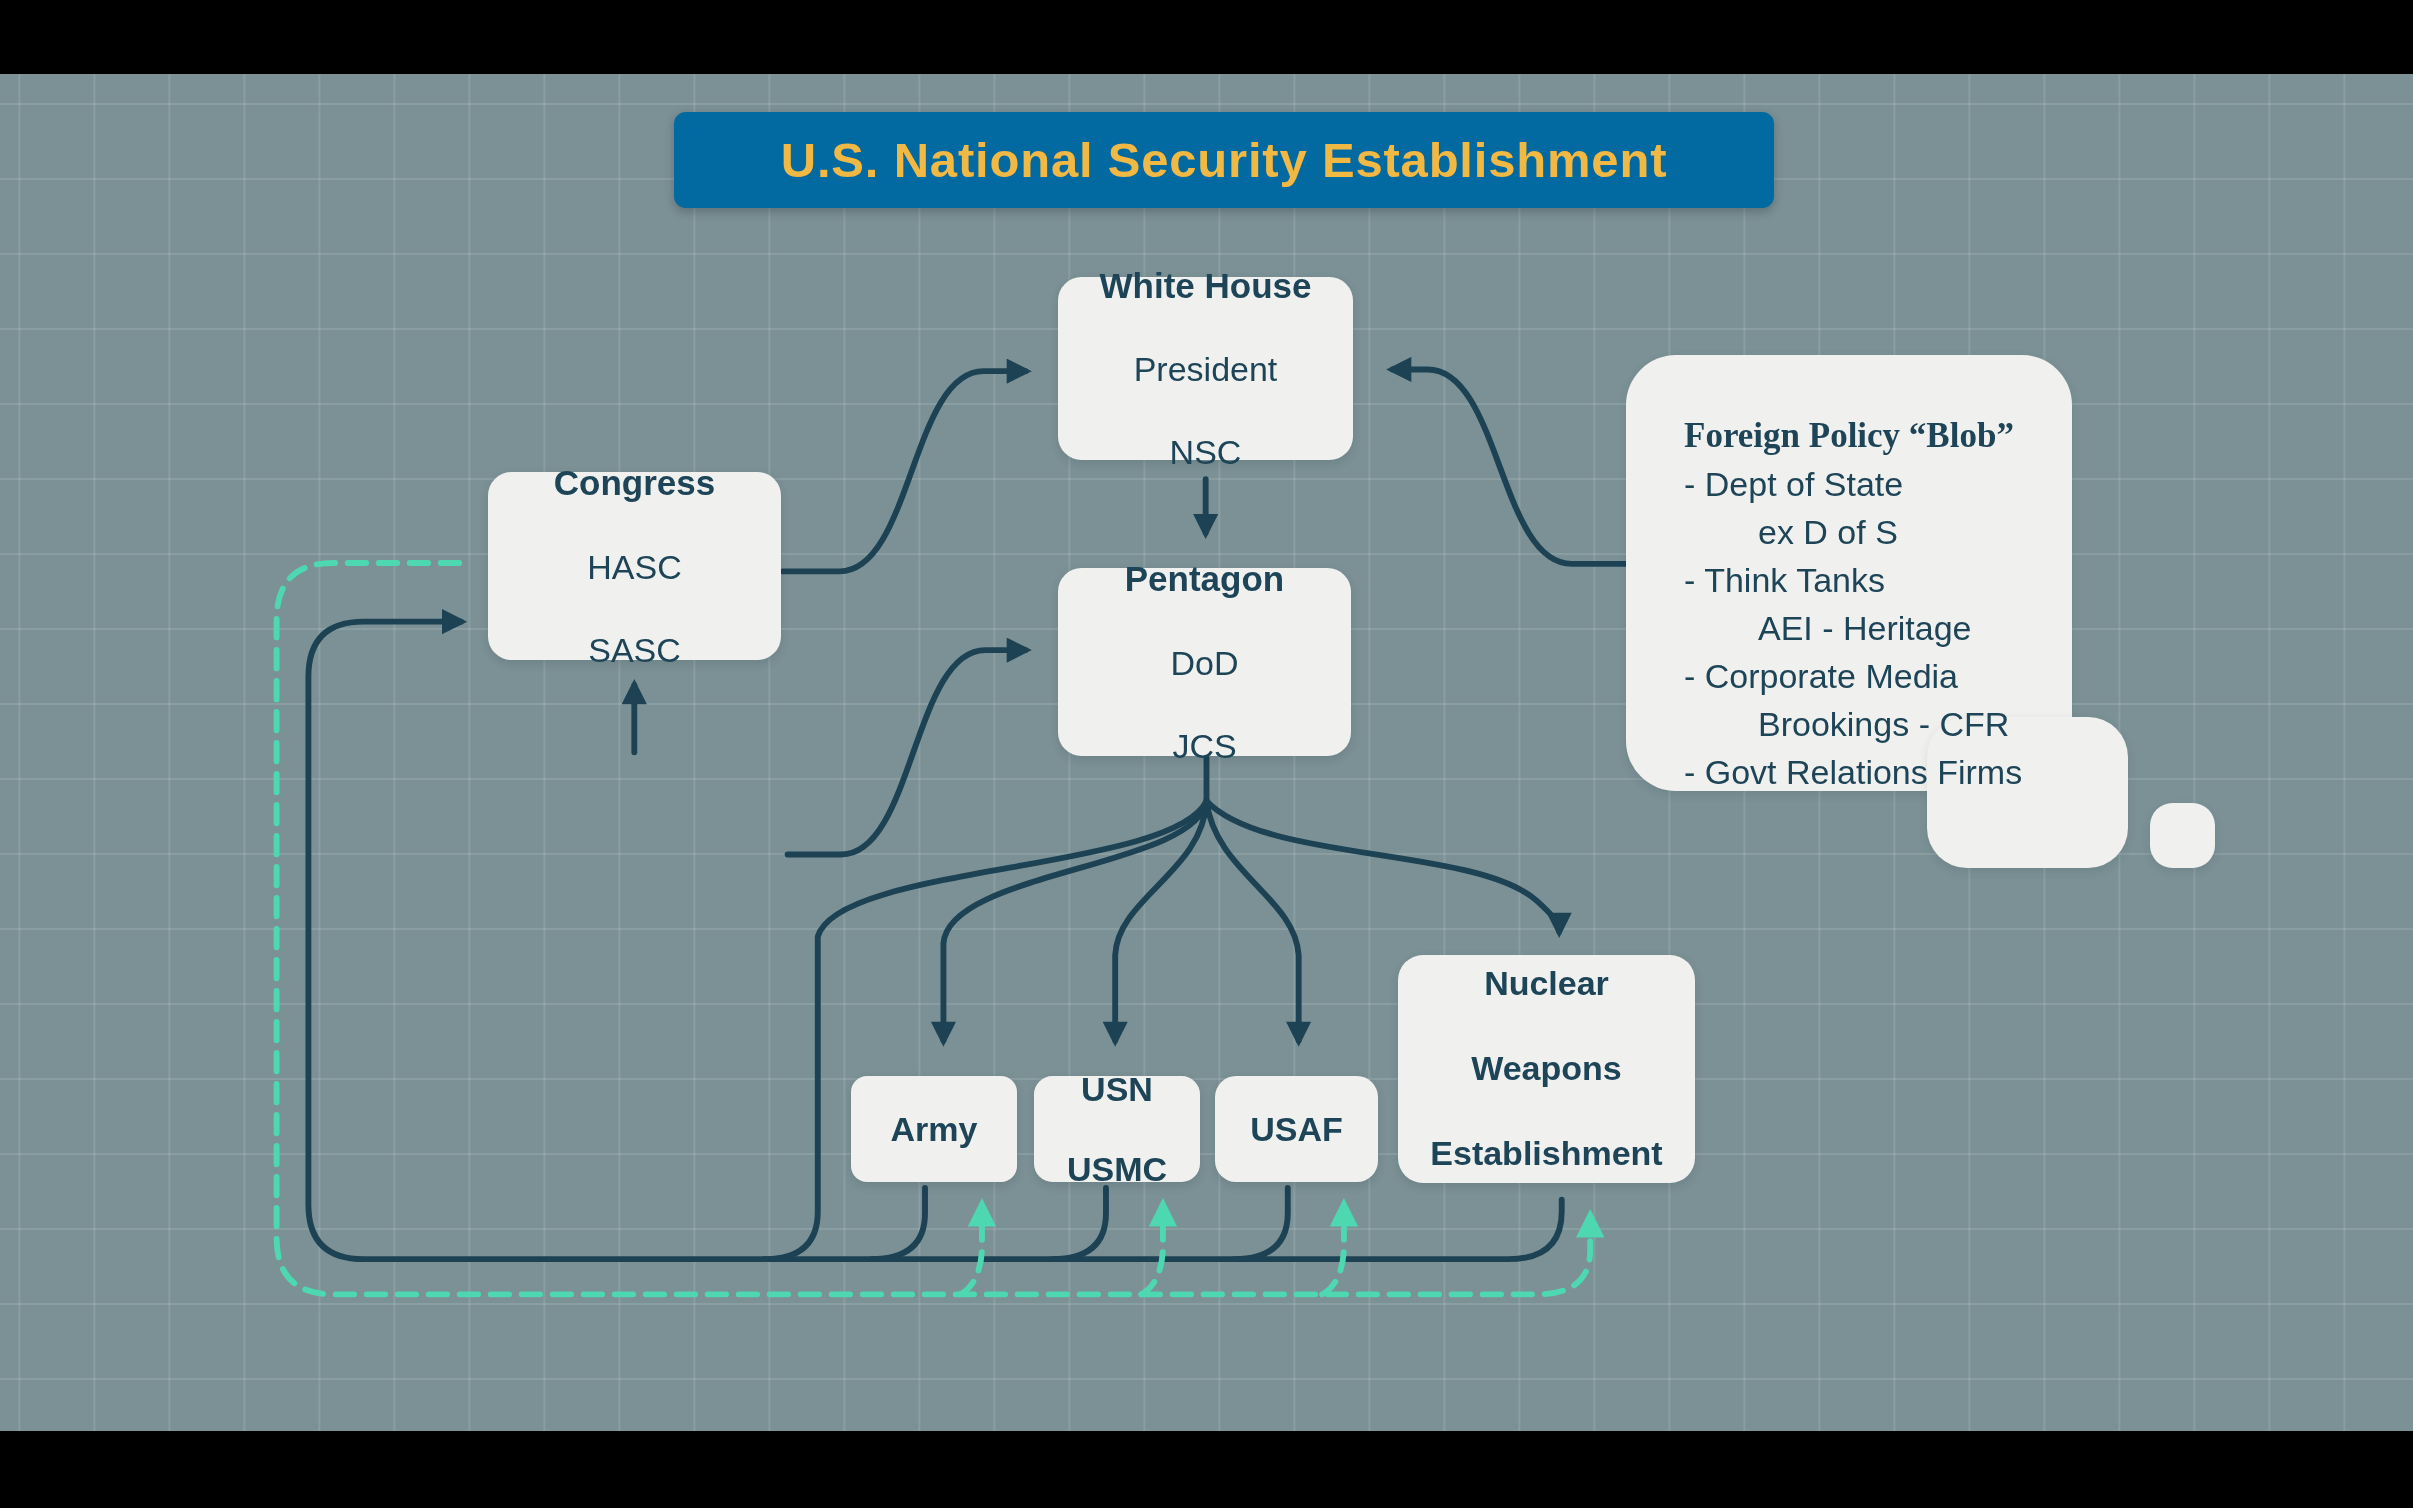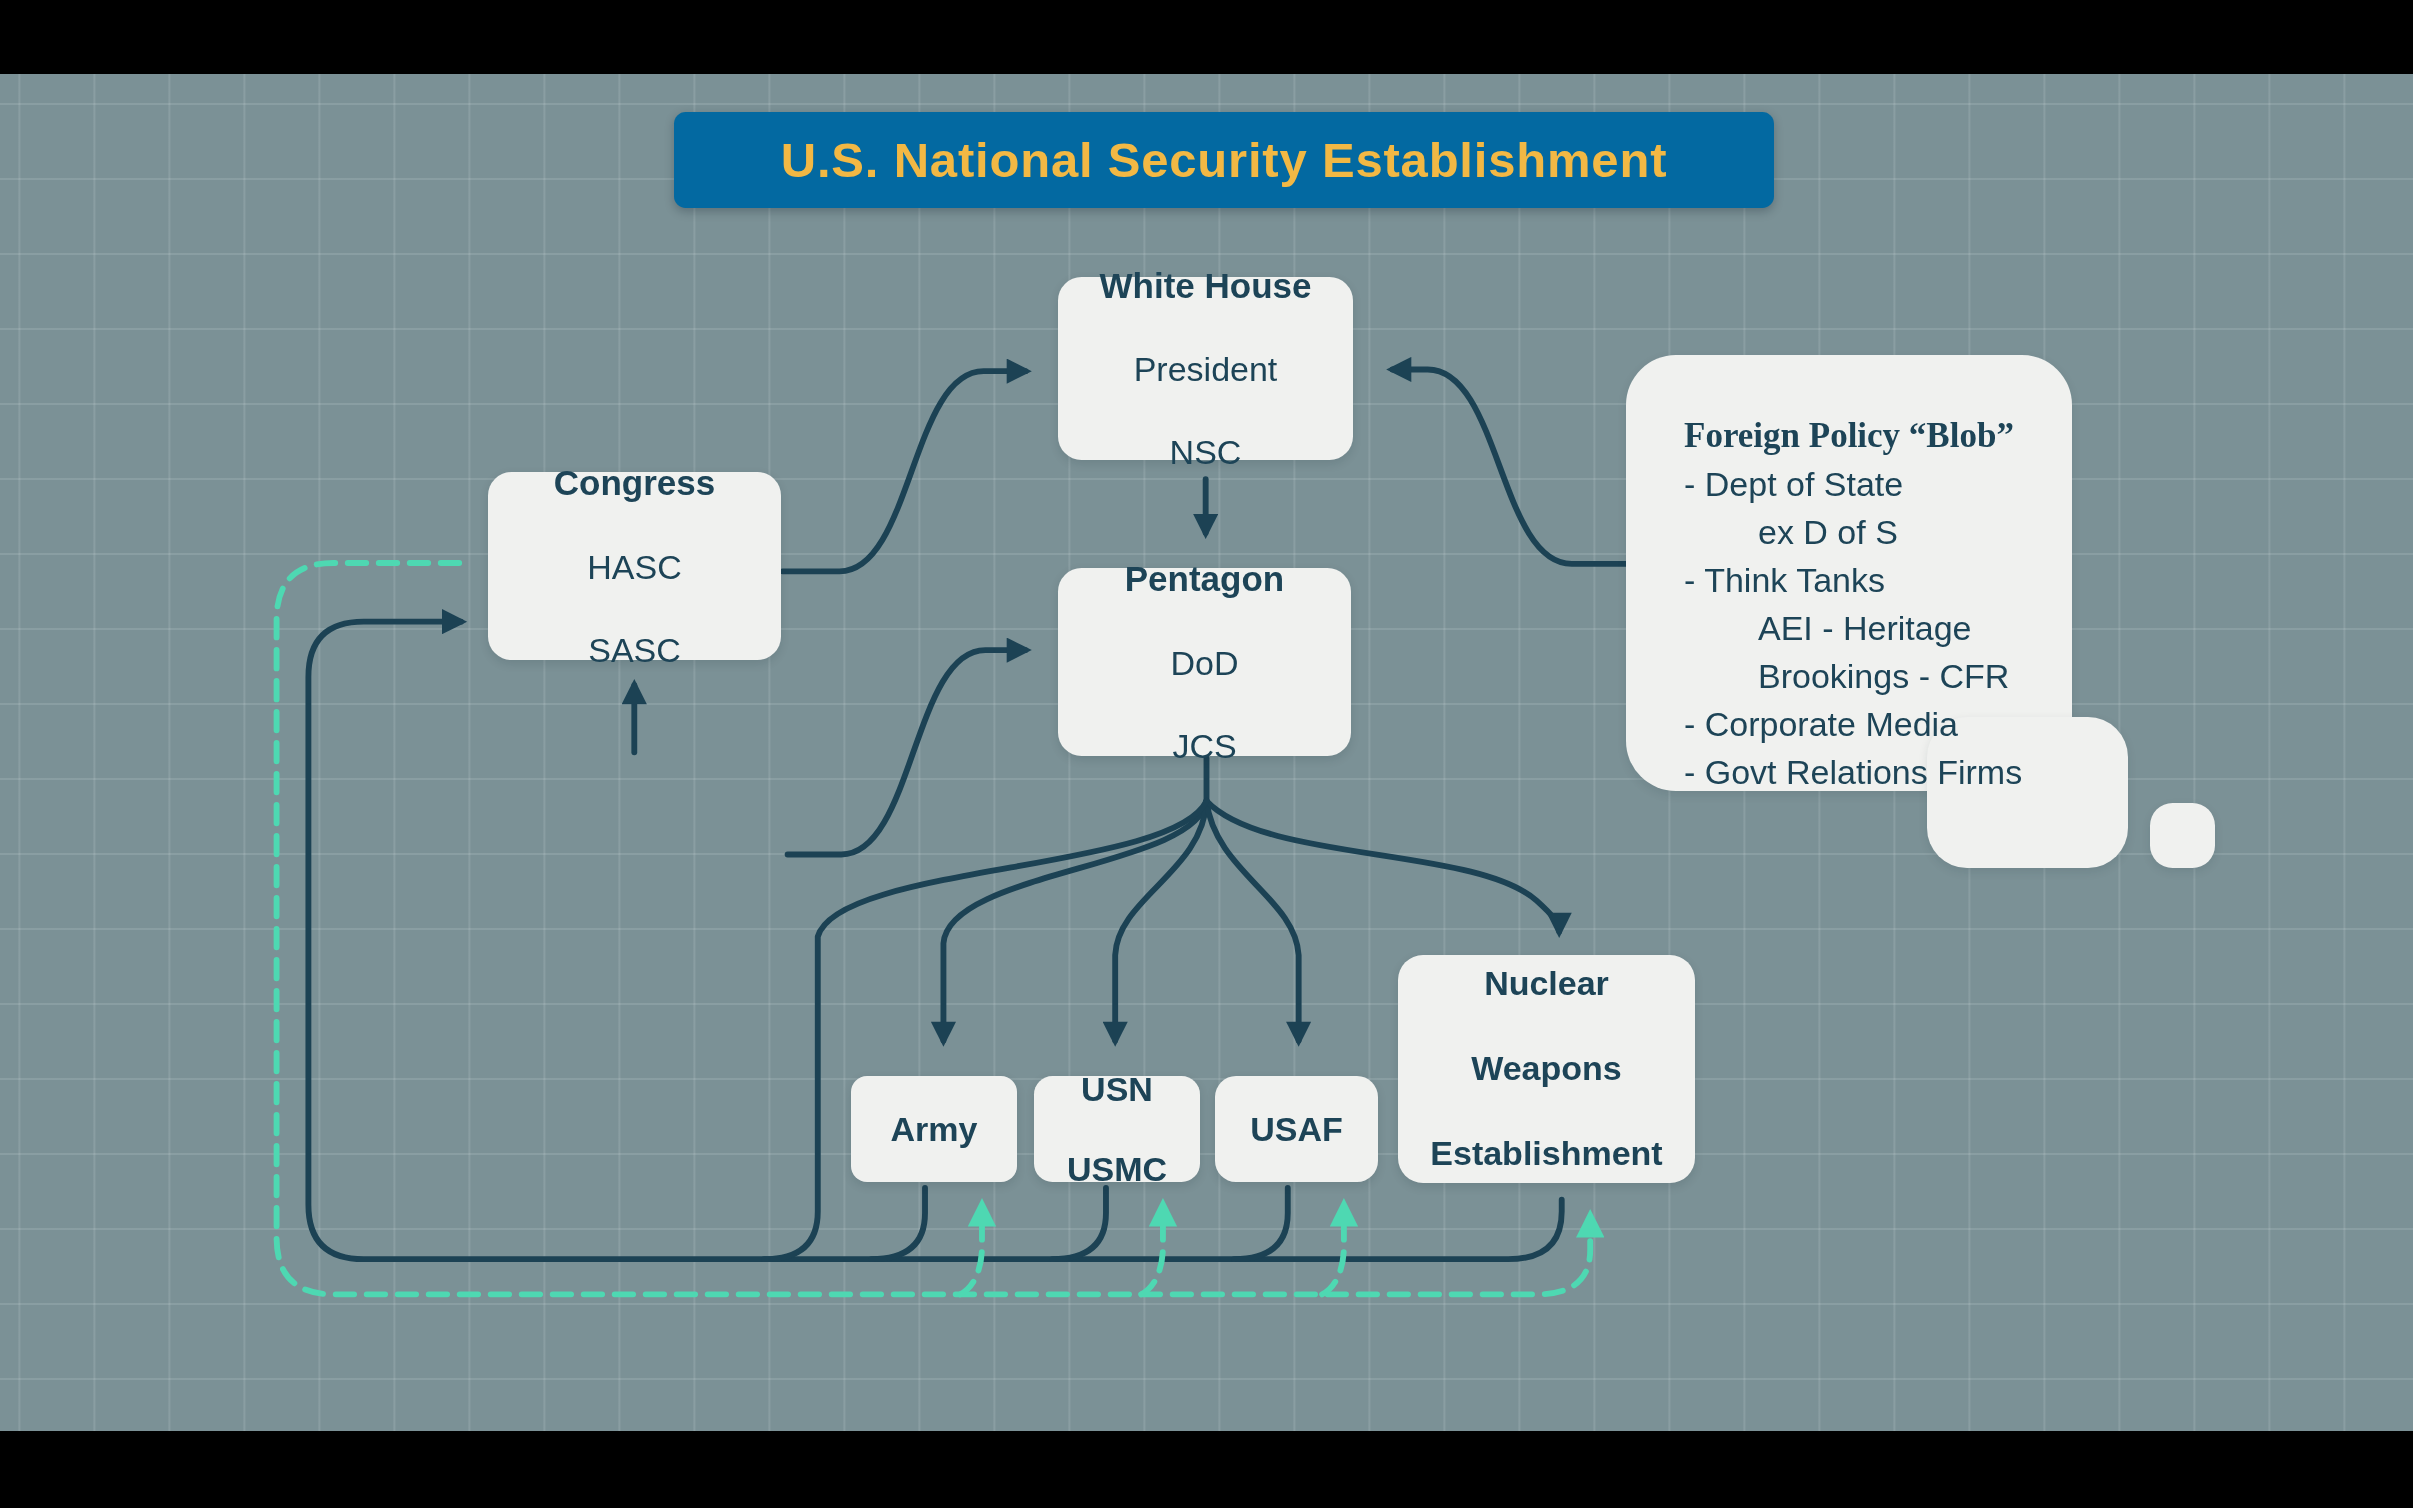--- a/index.html
+++ b/index.html
@@ -127,21 +127,21 @@
 
   <div class="blob-part" id="blob-main"></div>
   <div class="blob-part" id="blob-tail"></div>
   <div class="blob-part" id="blob-dot"></div>
   <div id="blob-text">
     <span class="hd">Foreign Policy “Blob”</span>
     <span class="ln">- Dept of State</span>
     <span class="ln indent">ex D of S</span>
     <span class="ln">- Think Tanks</span>
     <span class="ln indent">AEI - Heritage</span>
+    <span class="ln">- Corporate Media</span>
     <span class="ln indent">Brookings - CFR</span>
-    <span class="ln">- Corporate Media</span>
     <span class="ln">- Govt Relations Firms</span>
   </div>
 
   <div class="letterbox" id="bar-top"></div>
   <div class="letterbox" id="bar-bottom"></div>
 </div>
 
 
 </body></html>

